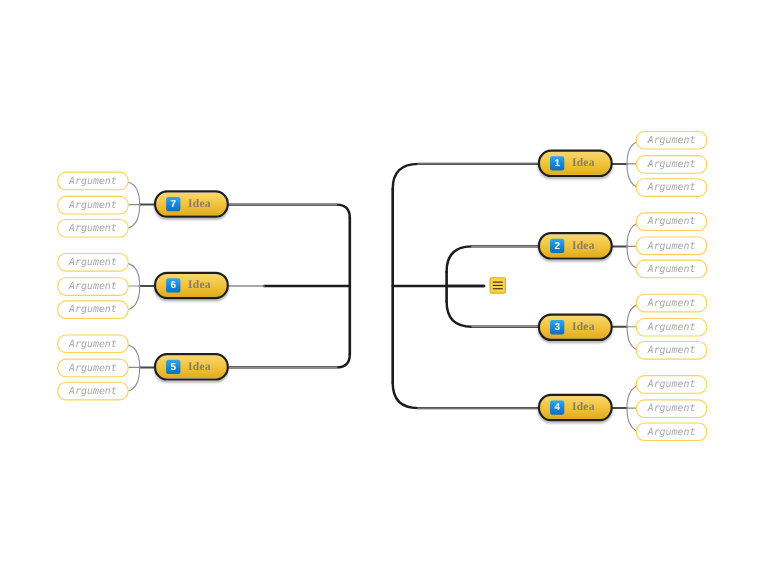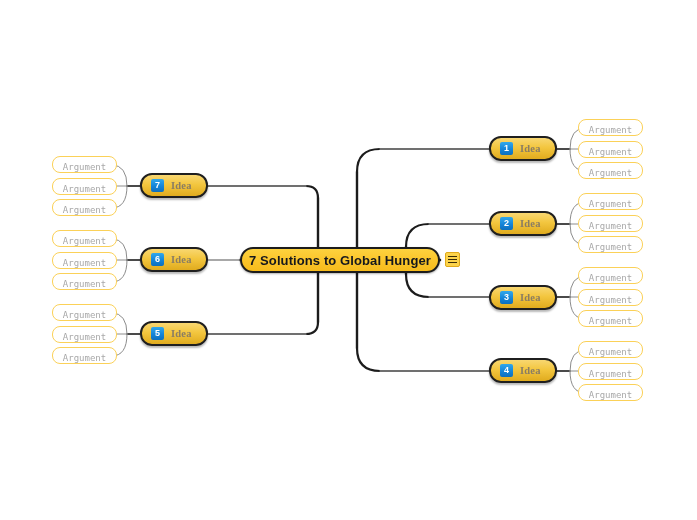--- a/index.html
+++ b/index.html
@@ -107,26 +107,27 @@
     color: #8a7d63;
     letter-spacing: 0.2px;
     font-family: Liberation Serif, serif;
   }
 
   
   .arg-node {
     position: absolute;
     box-sizing: border-box;
     display: flex;
-    align-items: flex-end;
+    align-items: center;
     justify-content: center;
     background: #ffffff;
     border: 1.5px solid #fbd158;
     border-radius: 8px;
     z-index: 3;
+    font-style: italic;
   }
   .arg-label {
     font-size: 9px;
     color: #a8a8a8;
     white-space: nowrap;
     font-family: "DejaVu Sans Mono", monospace;
   }
 </style>
 </head>
 <body>
@@ -190,23 +191,20 @@
       <path d="M127,260 Q127,282 112,282" stroke="#8c8c8c" stroke-width="1"></path>
 
       <path d="M140,334 L127,334" stroke="#4a4a4a" stroke-width="1.8"></path>
       <path d="M127,334 Q127,313 112,313" stroke="#8c8c8c" stroke-width="1"></path>
       <path d="M127,334 L117,334" stroke="#8c8c8c" stroke-width="1"></path>
       <path d="M127,334 Q127,356 112,356" stroke="#8c8c8c" stroke-width="1"></path>
 
     </g>
   </svg>
 
-  <div class="root-node" id="root-node" style="left: 240px; top: 247px; width: 200px; height: 26px;">
-    <span class="root-label">7 Solutions to Global Hunger</span>
-  </div>
 
   <div class="menu-btn" id="menu-btn" style="left: 445px; top: 252px;">
     <i></i>
     <i></i>
     <i></i>
   </div>
 
   <div id="nodes-layer">
       <div class="idea-node" style="left: 489px; top: 136px; width: 68px; height: 25px;">
         <span class="idea-badge">1</span>

